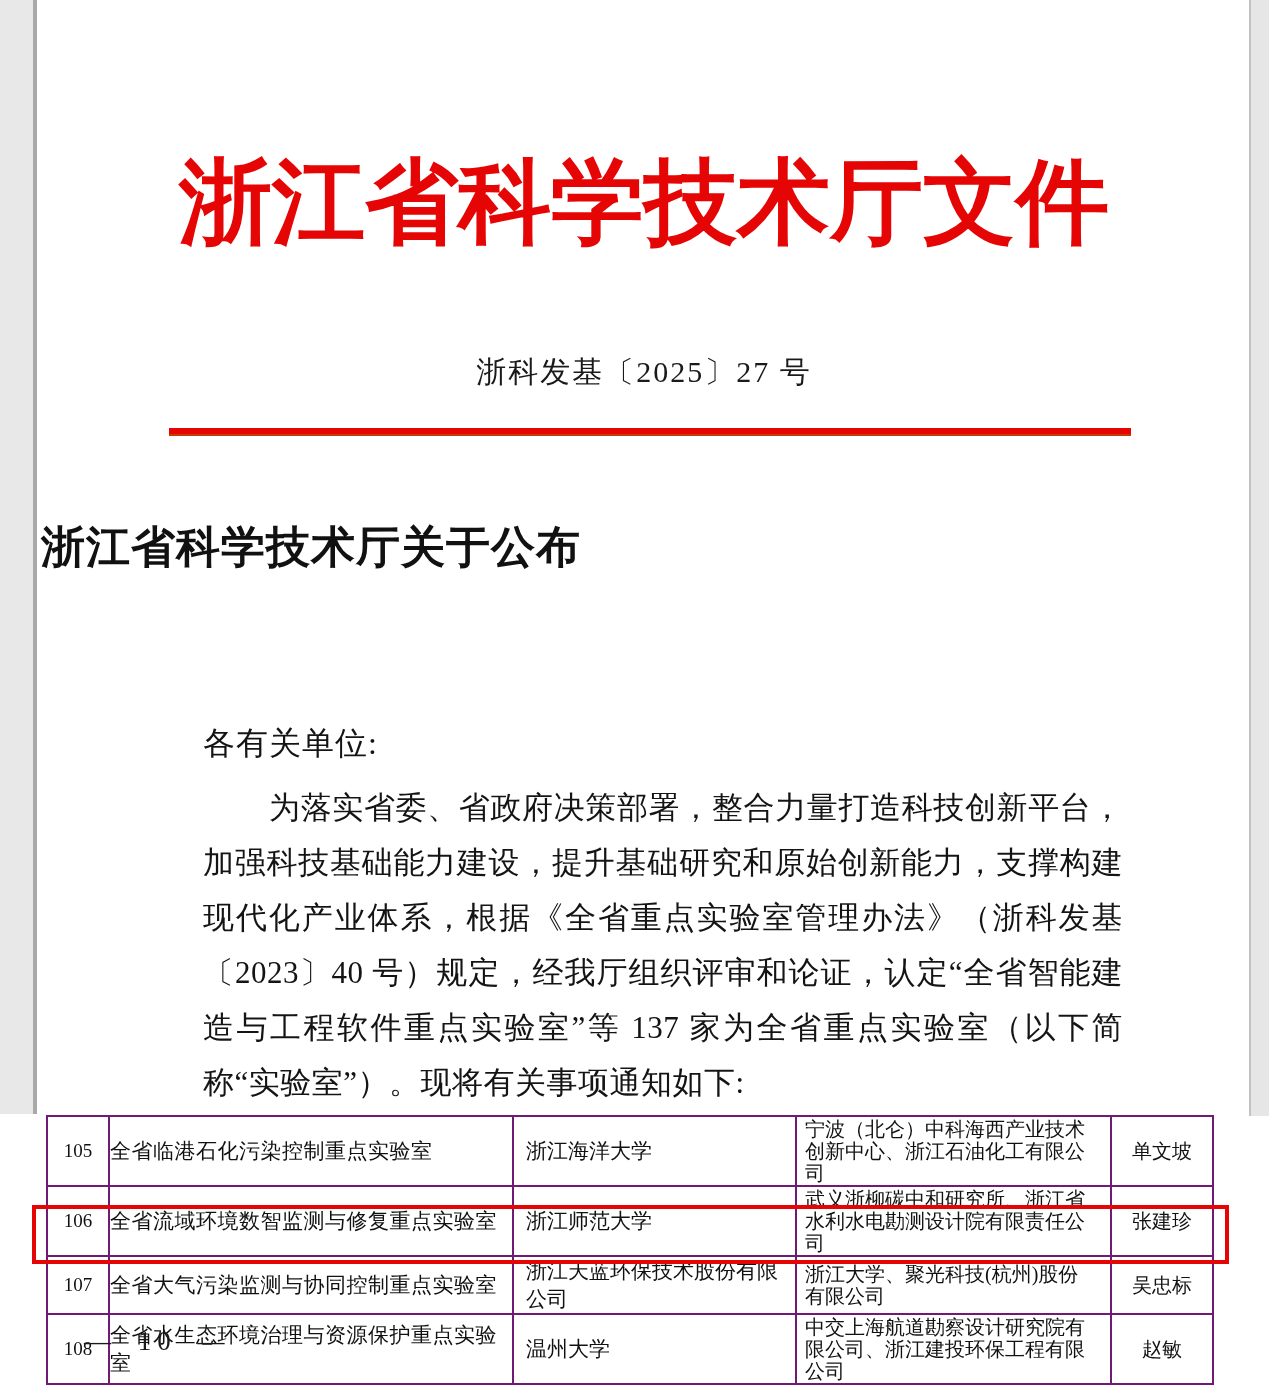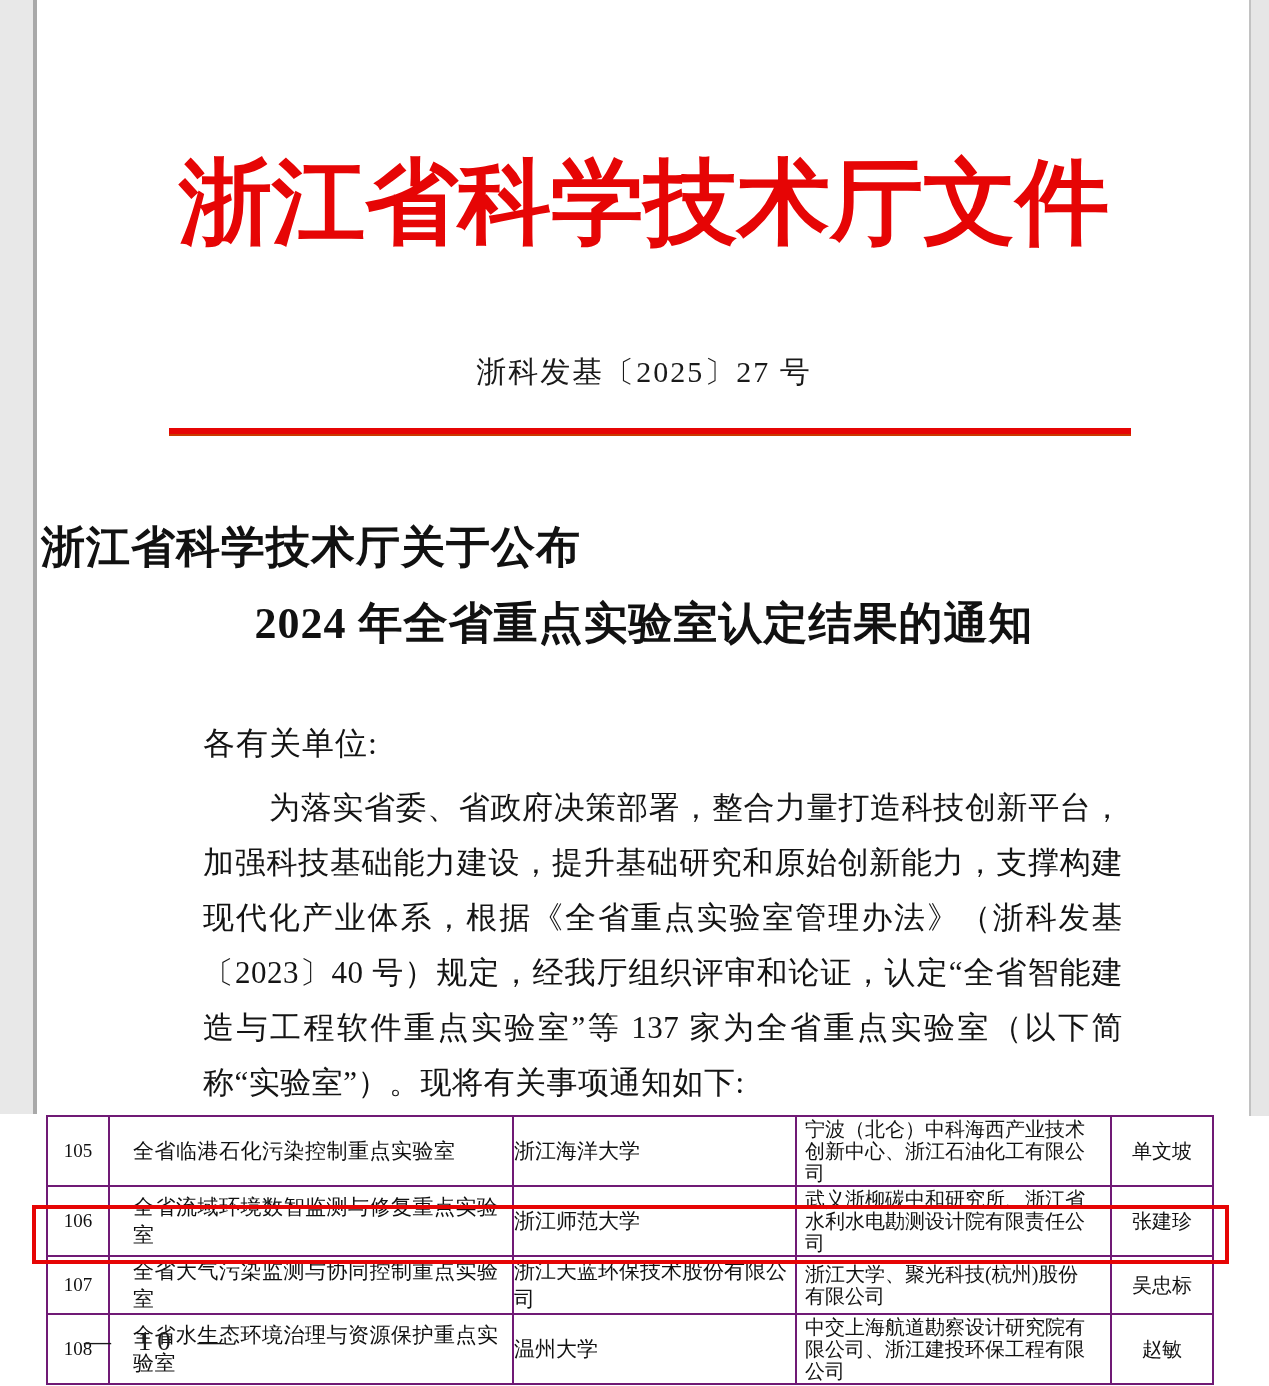--- a/index.html
+++ b/index.html
@@ -121,22 +121,22 @@
   }
   .lab-table td {
     border: 2px solid #701a75;
     font-size: 20px;
     color: #111;
     height: 48px;
     vertical-align: middle;
     overflow: hidden;
   }
   .lab-table td.col-no { text-align: center; font-size: 19px; }
-  .lab-table td.col-lab { padding-left: 23px; font-size: 21px; letter-spacing: 0.5px; }
-  .lab-table td.col-inst { padding-left: 0; font-size: 21px; margin-top: 28px; }
+  .lab-table td.col-lab { padding-left: 0; font-size: 21px; letter-spacing: 0.5px; }
+  .lab-table td.col-inst { padding-left: 12px; font-size: 21px; margin-top: 28px; }
   .lab-table td.col-partners { padding: 1px 16px 1px 8px; font-size: 20px; line-height: 22px; }
   .lab-table td.col-director { text-align: center; font-size: 20px; }
 
   .highlight-box {
     position: absolute;
     left: 32px; top: 1205px;
     width: 1197px; height: 59px;
     border: 4px solid #e60505;
     background: transparent;
     pointer-events: none;
@@ -157,21 +157,20 @@
 <div class="canvas">
 
   <div class="margin-left"></div>
   <div class="margin-right"></div>
 
   <div class="page">
     <h1 class="doc-title">浙江省科学技术厅文件</h1>
     <div class="doc-number">浙科发基〔2025〕27 号</div>
     <div class="red-rule"></div>
     <div class="notice-title-1">浙江省科学技术厅关于公布</div>
-    <div class="notice-title-2">2024 年全省重点实验室认定结果的通知</div>
     <div class="salutation">各有关单位:</div>
     <p class="body-paragraph">为落实省委、省政府决策部署，整合力量打造科技创新平台，加强科技基础能力建设，提升基础研究和原始创新能力，支撑构建现代化产业体系，根据《全省重点实验室管理办法》（浙科发基〔2023〕40 号）规定，经我厅组织评审和论证，认定“全省智能建造与工程软件重点实验室”等 137 家为全省重点实验室（以下简称“实验室”）。现将有关事项通知如下:</p>
   </div>
 
   <table class="lab-table">
     <colgroup>
       <col style="width:62px">
       <col style="width:404px">
       <col style="width:283px">
       <col style="width:315px">

